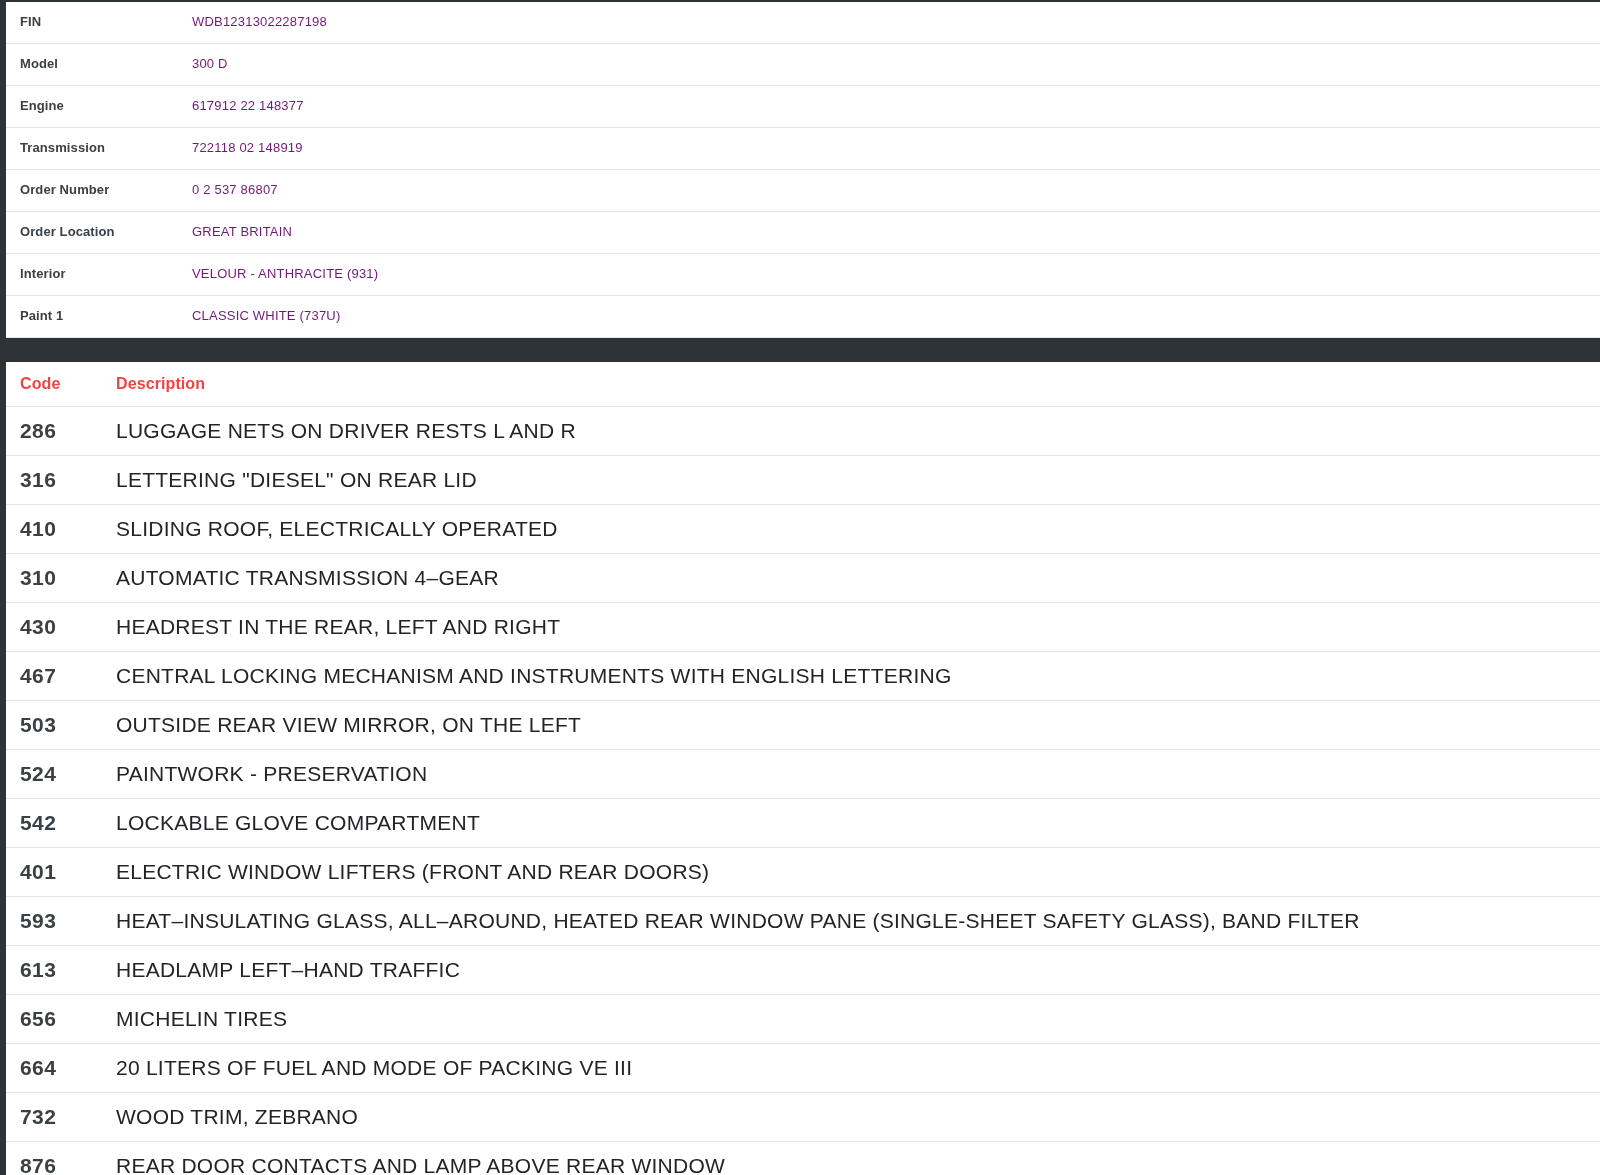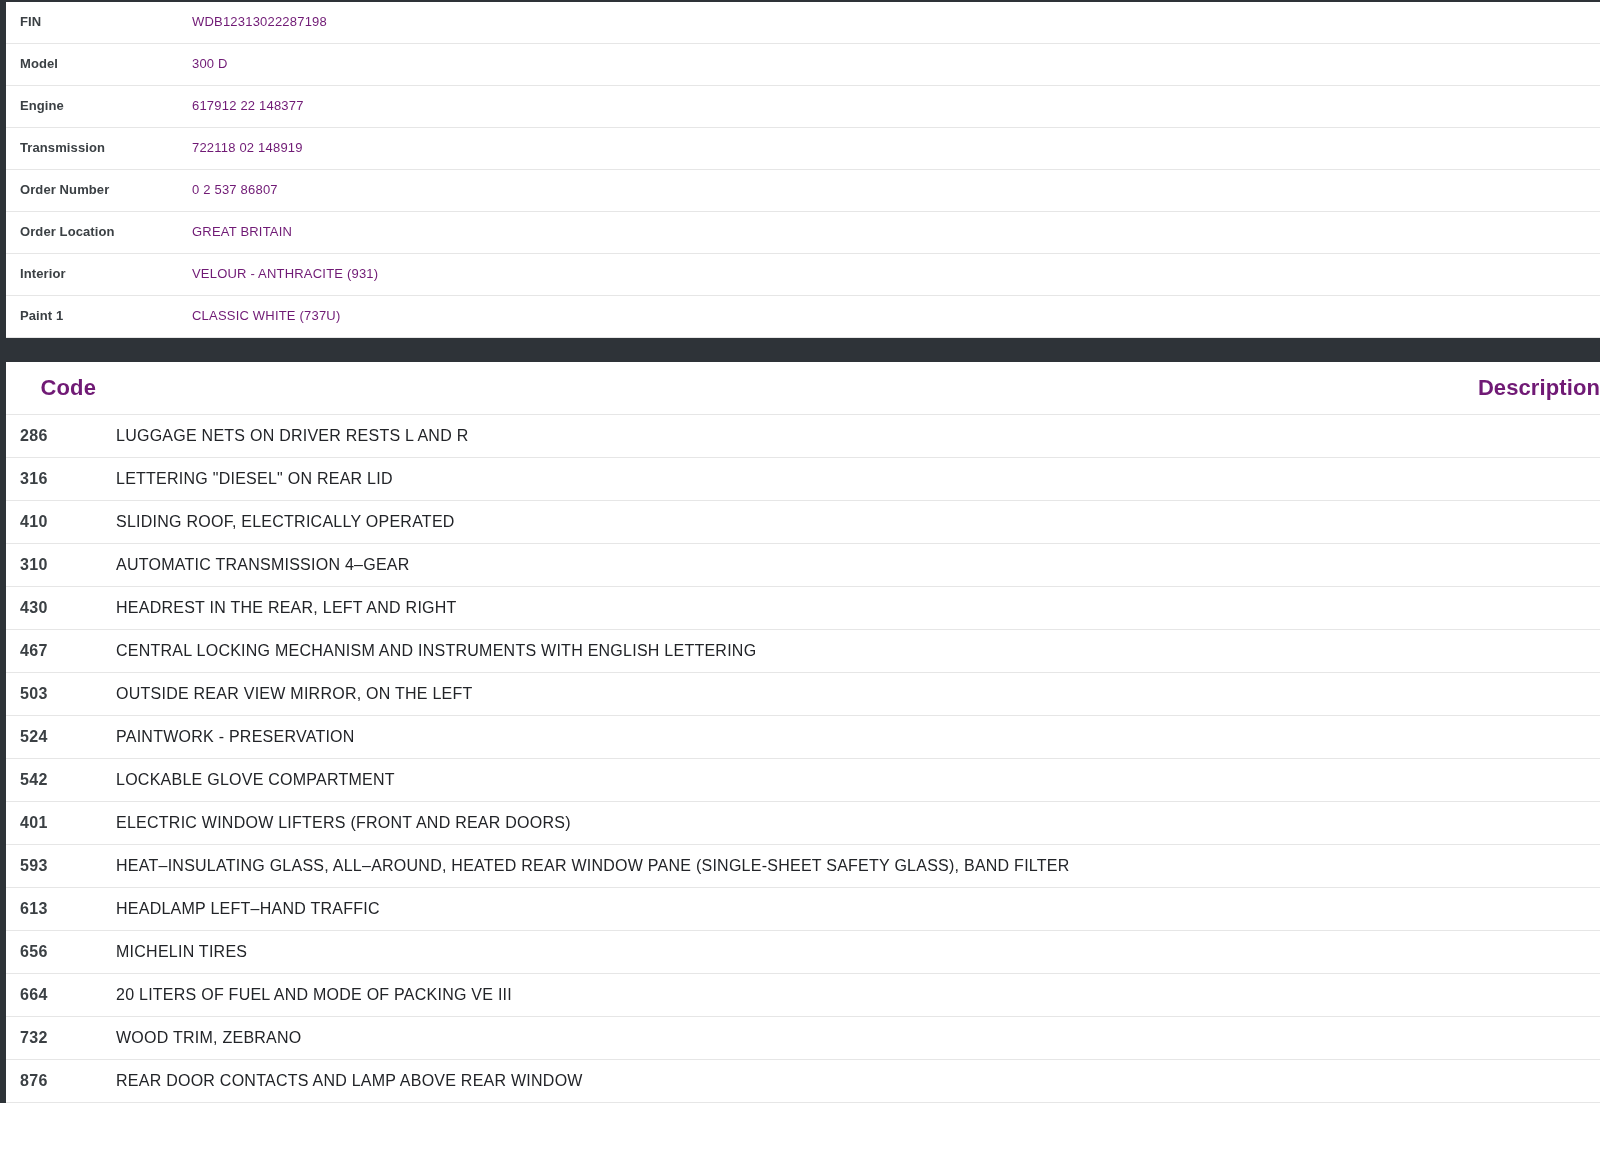--- a/index.html
+++ b/index.html
@@ -67,34 +67,34 @@
     width: 100%;
   }
 
   
   .codes-table {
     width: 100%;
     border-collapse: collapse;
     table-layout: fixed;
   }
   .codes-table th {
-    text-align: right;
-    font-size: 22px;
+    text-align: left;
+    font-size: 16px;
     font-weight: bold;
-    color: #701a75;
+    color: #ef4444;
     padding: 13px 0 13px 20px;
     border-bottom: 1px solid #e6e6e6;
     letter-spacing: .1px;
   }
   .codes-table th.col-code,
   .codes-table td.col-code {
     width: 96px;
   }
   .codes-table td {
-    font-size: 16px;
+    font-size: 21px;
     color: #222428;
     padding: 12px 0 12px 20px;
     border-bottom: 1px solid #e6e6e6;
     letter-spacing: .25px;
     white-space: nowrap;
     overflow: hidden;
     text-overflow: ellipsis;
   }
   .codes-table td.col-code {
     font-weight: bold;

